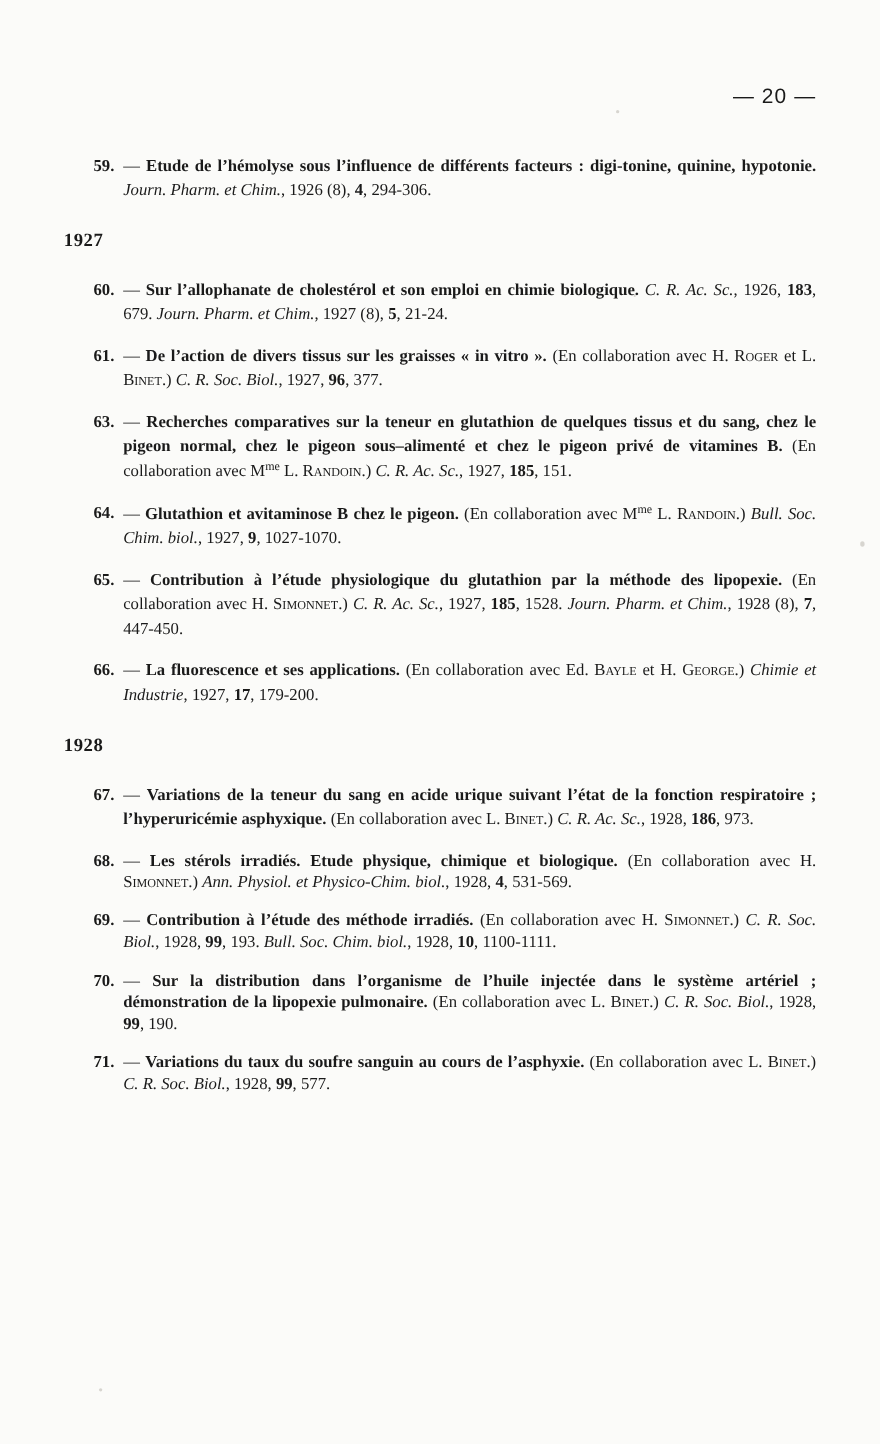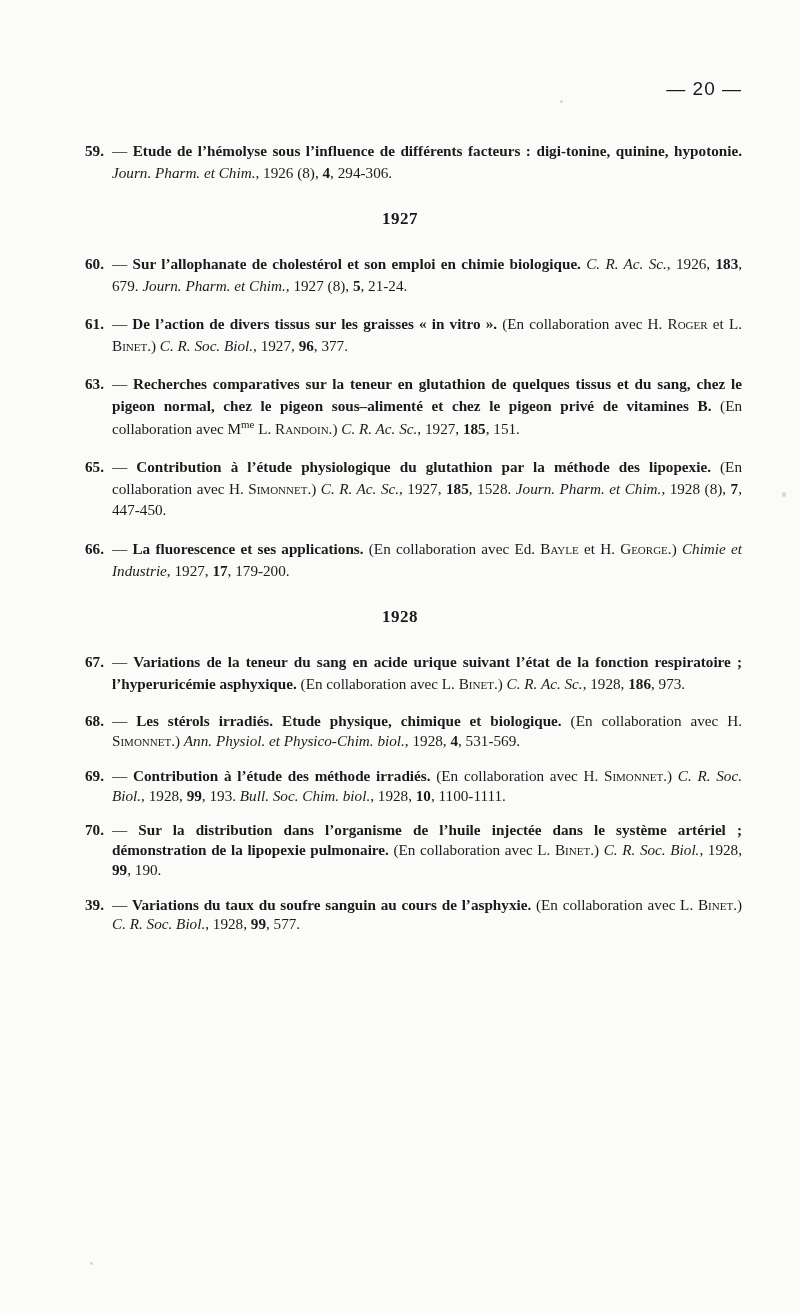--- a/index.html
+++ b/index.html
@@ -23,21 +23,21 @@
     padding: 78px 58px 40px 58px;
   }
   .page-number {
     text-align: right;
     font-size: 19px;
     letter-spacing: 1px;
     margin-bottom: 40px;
     font-family: Liberation Sans, sans-serif;
   }
   .year-heading {
-    text-align: center;
+    text-align: left;
     font-weight: bold;
     font-size: 17px;
     margin: 26px 0 24px 0;
     letter-spacing: 0.5px;
   }
   .entry {
     display: flex;
     align-items: flex-start;
     margin-bottom: 17px;
     font-size: 15.2px;
@@ -101,20 +101,24 @@
     <div class="num">61.</div>
     <div class="body"><span class="dash">— </span><b>De l’action de divers tissus sur les graisses « in vitro ».</b> (En collaboration avec H. <span class="sc">Roger</span> et L. <span class="sc">Binet</span>.) <i>C. R. Soc. Biol.</i>, 1927, <b>96</b>, 377.</div>
   </div>
 
 
   <div class="entry">
     <div class="num">63.</div>
     <div class="body"><span class="dash">— </span><b>Recherches comparatives sur la teneur en glutathion de quelques tissus et du sang, chez le pigeon normal, chez le pigeon sous–alimenté et chez le pigeon privé de vitamines B.</b> (En collaboration avec M<span class="sup">me</span> L. <span class="sc">Randoin</span>.) <i>C. R. Ac. Sc.</i>, 1927, <b>185</b>, 151.</div>
   </div>
 
+  <div class="entry">
+    <div class="num">64.</div>
+    <div class="body"><span class="dash">— </span><b>Glutathion et avitaminose B chez le pigeon.</b> (En collaboration avec M<span class="sup">me</span> L. <span class="sc">Randoin</span>.) <i>Bull. Soc. Chim. biol.</i>, 1927, <b>9</b>, 1027-1070.</div>
+  </div>
 
   <div class="entry">
     <div class="num">65.</div>
     <div class="body"><span class="dash">— </span><b>Contribution à l’étude physiologique du glutathion par la méthode des lipopexie.</b> (En collaboration avec H. <span class="sc">Simonnet</span>.) <i>C. R. Ac. Sc.</i>, 1927, <b>185</b>, 1528. <i>Journ. Pharm. et Chim.</i>, 1928 (8), <b>7</b>, 447-450.</div>
   </div>
 
   <div class="entry">
     <div class="num">66.</div>
     <div class="body"><span class="dash">— </span><b>La fluorescence et ses applications.</b> (En collaboration avec Ed. <span class="sc">Bayle</span> et H. <span class="sc">George</span>.) <i>Chimie et Industrie</i>, 1927, <b>17</b>, 179-200.</div>
   </div>
@@ -135,21 +139,21 @@
     <div class="num">69.</div>
     <div class="body"><span class="dash">— </span><b>Contribution à l’étude des méthode irradiés.</b> (En collaboration avec H. <span class="sc">Simonnet</span>.) <i>C. R. Soc. Biol.</i>, 1928, <b>99</b>, 193. <i>Bull. Soc. Chim. biol.</i>, 1928, <b>10</b>, 1100-1111.</div>
   </div>
 
   <div class="entry compact block-compact">
     <div class="num">70.</div>
     <div class="body"><span class="dash">— </span><b>Sur la distribution dans l’organisme de l’huile injectée dans le système artériel ; démonstration de la lipopexie pulmonaire.</b> (En collaboration avec L. <span class="sc">Binet</span>.) <i>C. R. Soc. Biol.</i>, 1928, <b>99</b>, 190.</div>
   </div>
 
   <div class="entry compact block-compact">
-    <div class="num">39.</div>
+    <div class="num">71.</div>
     <div class="body"><span class="dash">— </span><b>Variations du taux du soufre sanguin au cours de l’asphyxie.</b> (En collaboration avec L. <span class="sc">Binet</span>.) <i>C. R. Soc. Biol.</i>, 1928, <b>99</b>, 577.</div>
   </div>
 
 
   <span class="speck" style="left:560px;top:100px;width:3px;height:3px;"></span>
   <span class="speck" style="left:782px;top:492px;width:4px;height:5px;"></span>
   <span class="speck" style="left:576px;top:268px;width:2px;height:2px;"></span>
   <span class="speck" style="left:90px;top:1262px;width:3px;height:3px;"></span>
 
 </div>

